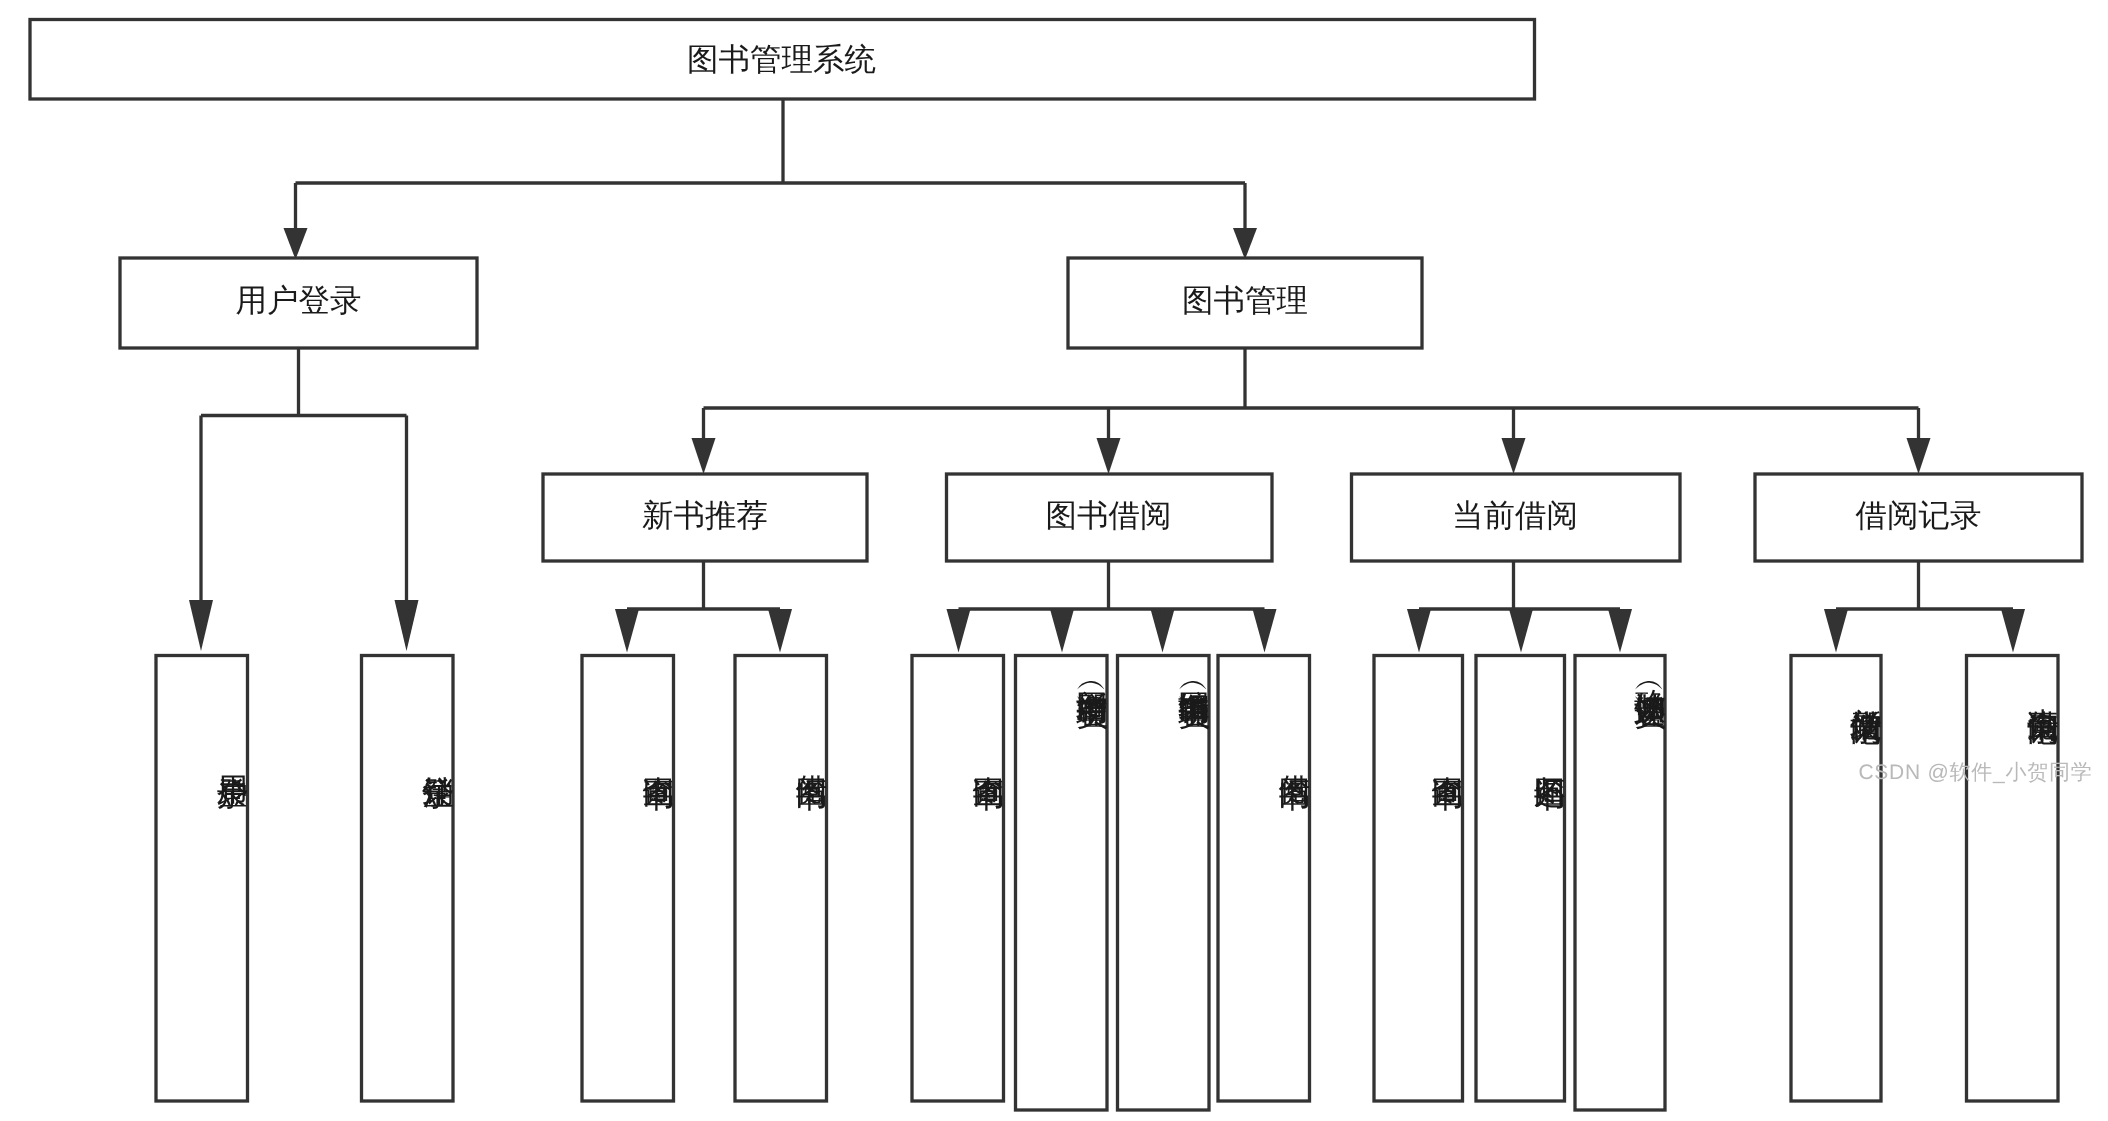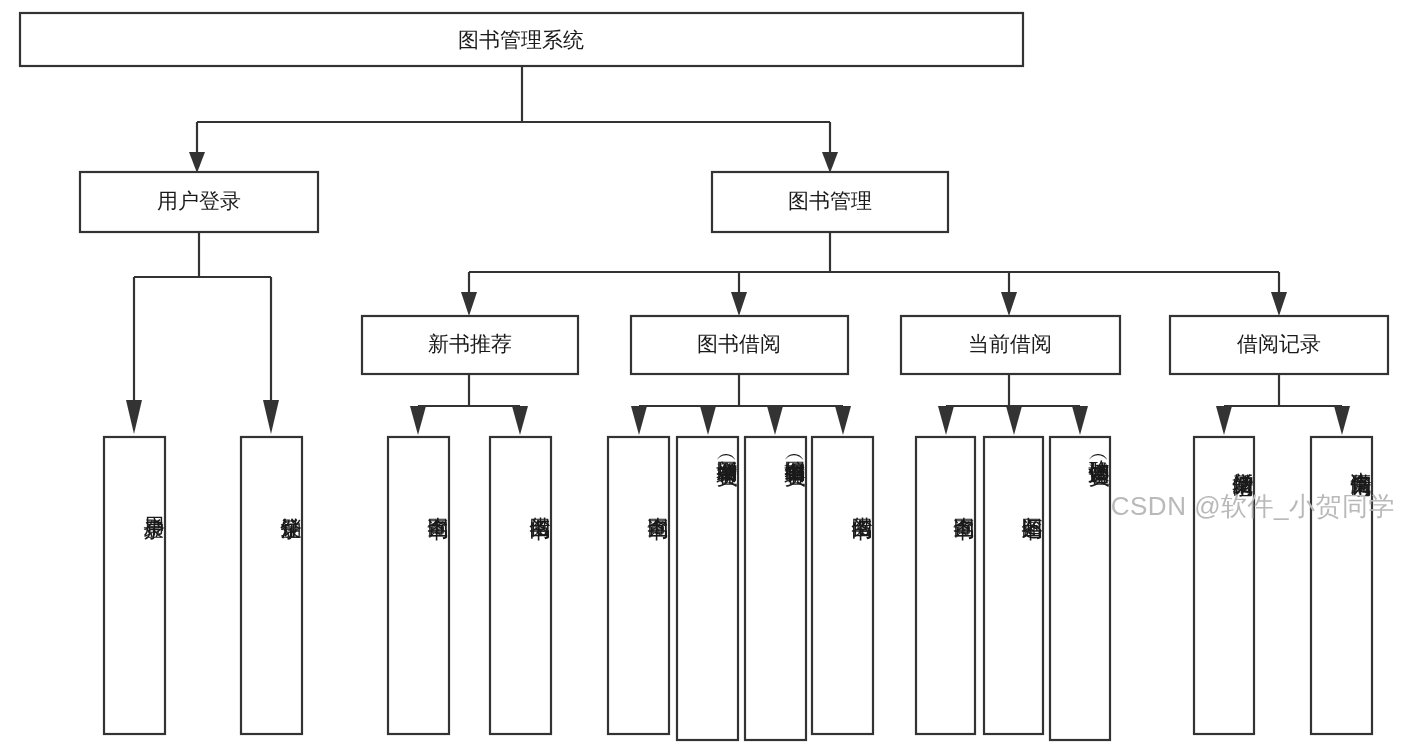--- a/index.html
+++ b/index.html
@@ -62,21 +62,21 @@
     letter-spacing: 1px;
     white-space: nowrap;
     text-align: left;
     pointer-events: none;
   }
   .watermark {
     position: absolute;
     right: 10px;
     bottom: 4px;
     font-family: "Liberation Sans", "DejaVu Sans", sans-serif;
-    font-size: 26px;
+    font-size: 14px;
     color: #b9b9b9;
     white-space: nowrap;
     letter-spacing: 0.5px;
   }
 </style>
 </head>
 <body>
 
 <div id="diagram-root">
 

